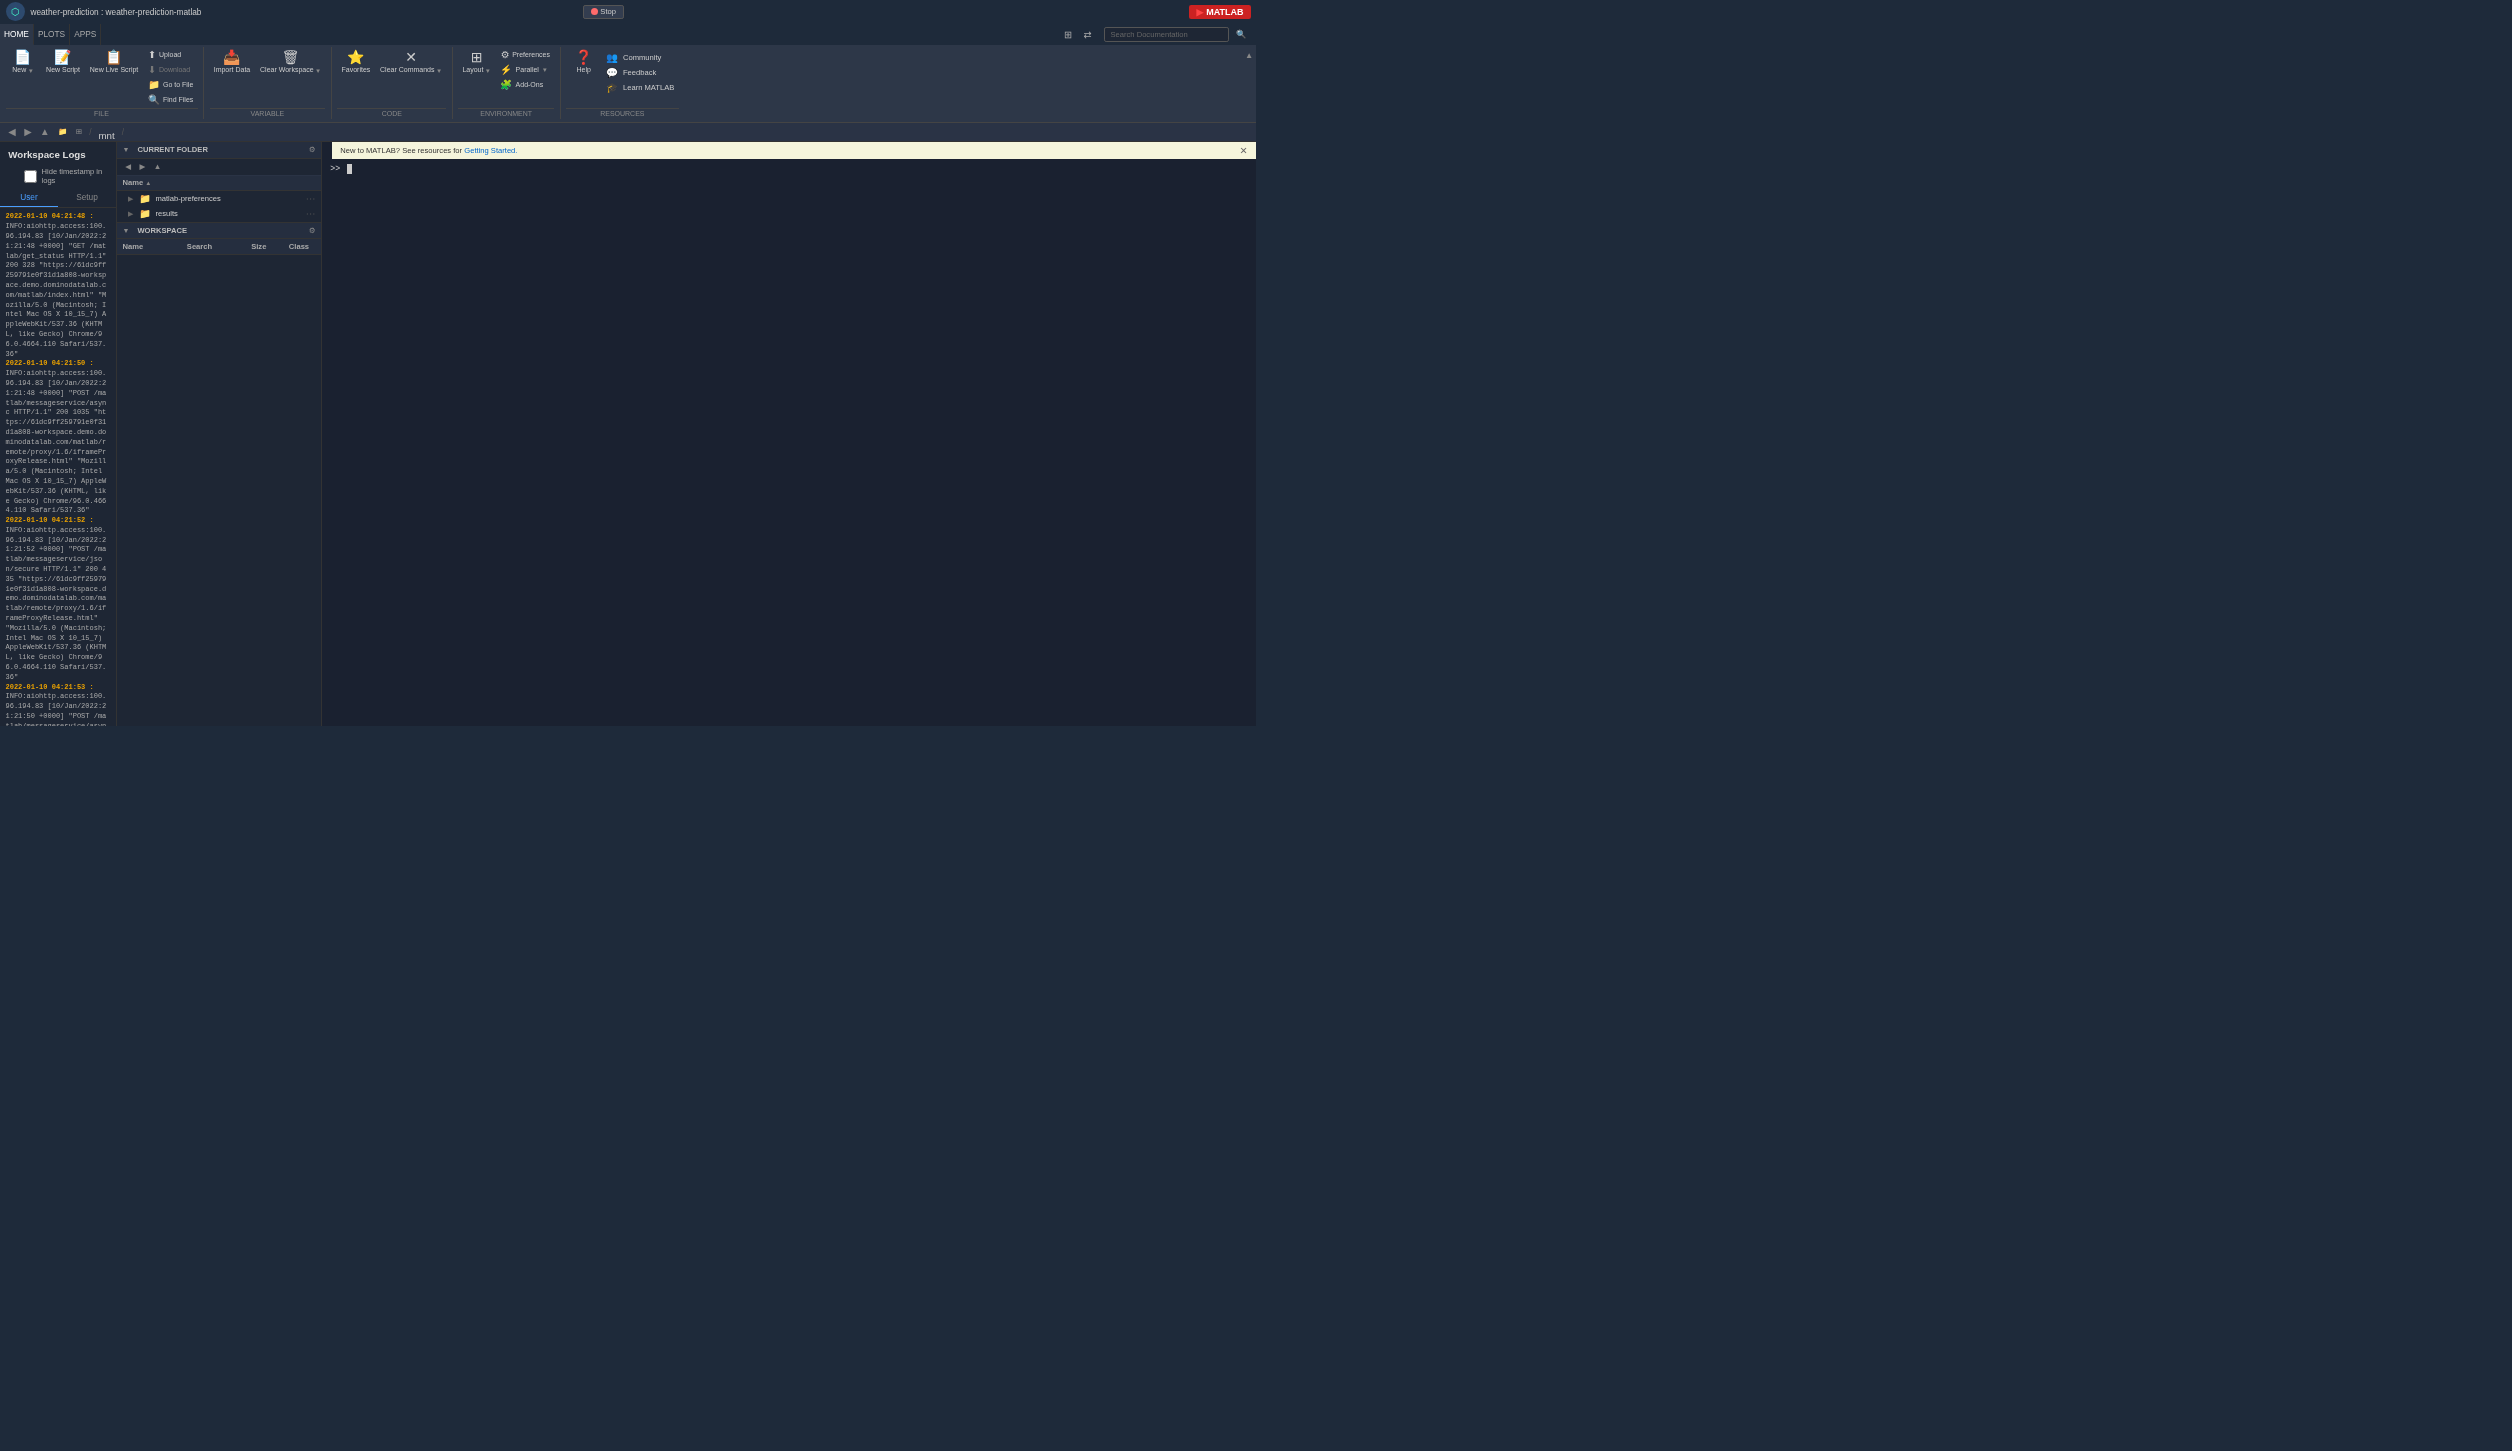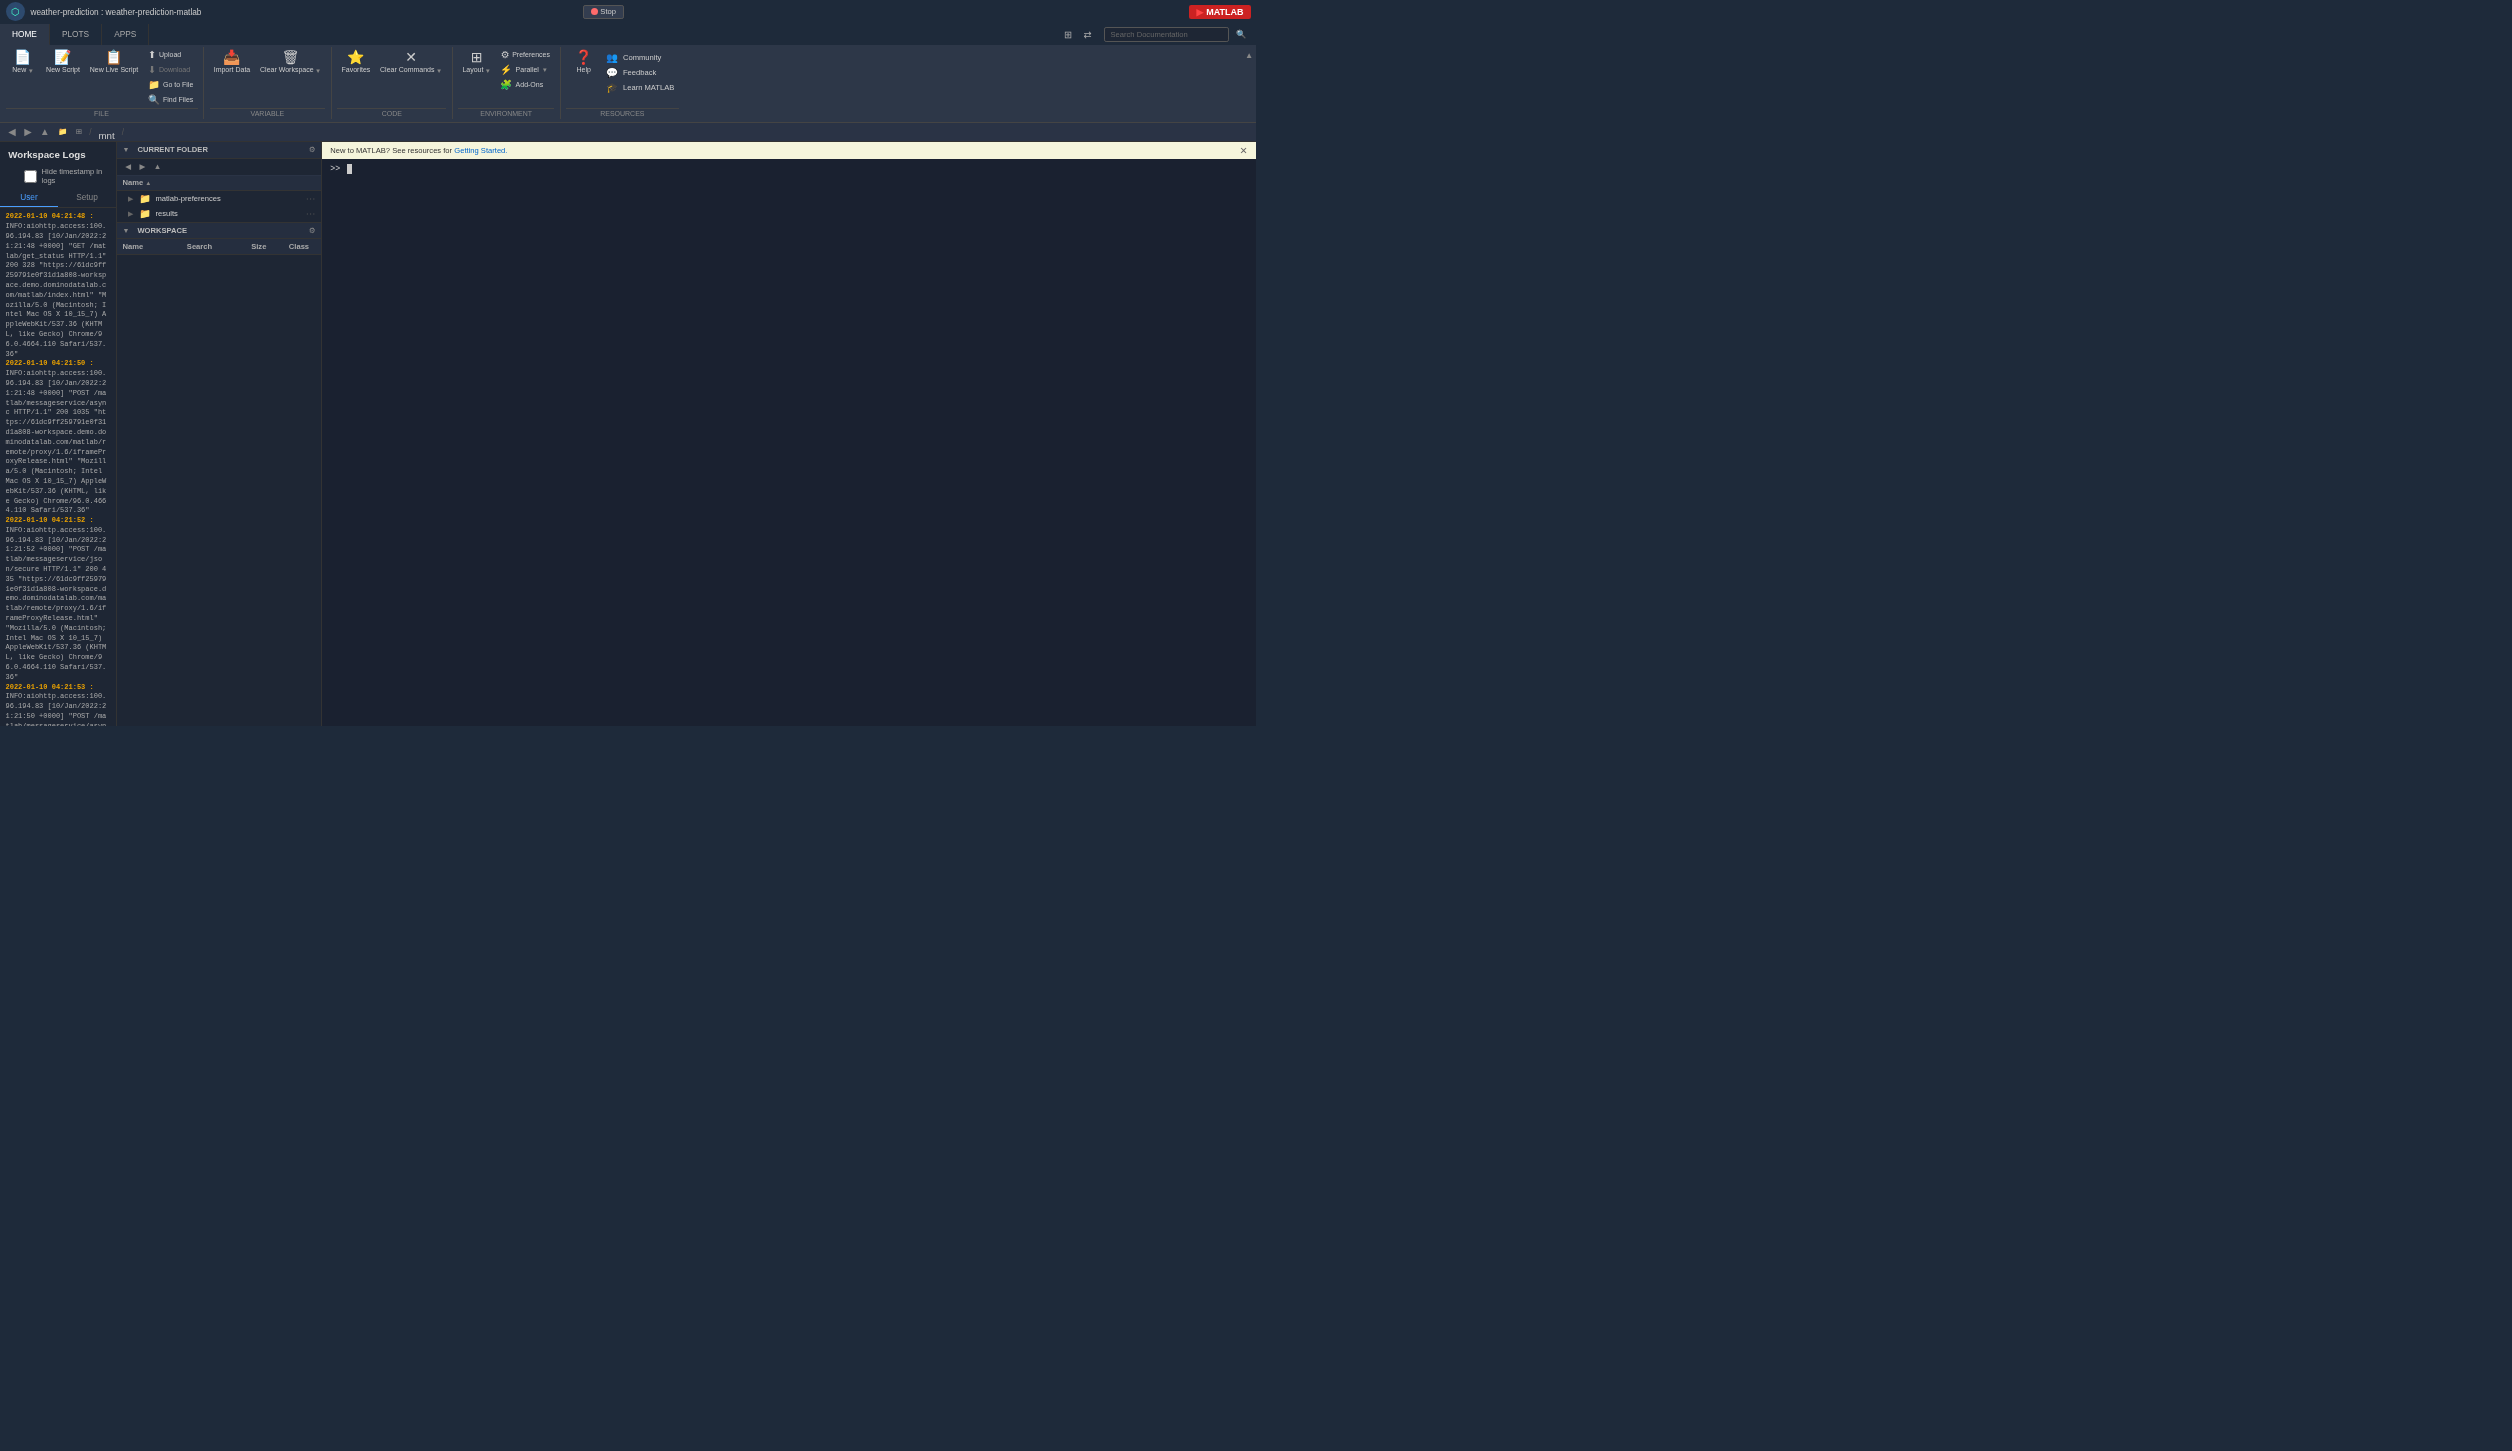--- a/index.html
+++ b/index.html
@@ -14,21 +14,21 @@
     #titlebar .stop-btn { background: #333d4f; border: 0.7px solid #555; color: #ccc; padding: 1.4px 7px; border-radius: 2.1px; font-size: 7.6px; cursor: pointer; display: flex; align-items: center; gap: 2px; }
     #titlebar .stop-btn .stop-icon { width: 7px; height: 7px; background: #ff6b6b; border-radius: 50%; }
     #titlebar .matlab-logo { background: #cc2222; color: white; padding: 2.1px 7px; font-size: 9px; font-weight: bold; border-radius: 2.1px; margin-left: 7px; }
 
     
     #ribbon {
       background: #2d3748; border-bottom: 0.7px solid #444;
     }
     #ribbon .tabs { display: flex; background: #1e2a3a; height: 21px; }
     #ribbon .tab {
-      padding: 0 12px; color: #aaa; font-size: 8.3px; cursor: pointer; display: flex; align-items: center; border-right: 0.7px solid #333;
+      padding: 0 4px; color: #aaa; font-size: 8.3px; cursor: pointer; display: flex; align-items: center; border-right: 0.7px solid #333;
     }
     #ribbon .tab.active { background: #2d3748; color: #fff; border-bottom: 1.4px solid #2d3748; }
     #ribbon .tab-tools { margin-left: auto; display: flex; align-items: center; gap: 2.8px; padding-right: 5.5px; }
     #ribbon .tab-tools .tool-btn { background: none; border: none; color: #aaa; cursor: pointer; font-size: 9.7px; padding: 1.4px 4.2px; }
 
     #ribbon .ribbon-content { display: flex; align-items: stretch; padding: 2.8px 0; min-height: 53px; }
     .ribbon-group {
       display: flex; flex-direction: column; align-items: stretch; border-right: 0.7px solid #444; padding: 0 5.5px;
     }
     .ribbon-group-buttons { display: flex; align-items: flex-start; gap: 1.4px; flex: 1; }
@@ -103,21 +103,21 @@
     #workspace-panel { }
     .workspace-cols { display: flex; background: #252e3f; border-bottom: 0.7px solid #333; }
     .ws-col { padding: 2.8px 5.5px; font-size: 7.6px; color: #aaa; font-weight: bold; }
     .ws-col-name { flex: 2; }
     .ws-col-val { flex: 2; }
     .ws-col-size { flex: 1; }
     .ws-col-class { flex: 1; }
 
     
     #command-window { flex: 1; background: #1a2130; display: flex; flex-direction: column; }
-    .cmd-notification { background: #f5f5dc; color: #333; padding: 2.8px 8.3px; font-size: 7.6px; display: flex; align-items: center; justify-content: space-between; }
+    .cmd-notification { background: #f5f5dc; color: #333; padding: 2.8px 8.3px; font-size: 7.6px; display: flex; align-items: center; justify-content: space-between; margin-left: 10px; }
     .cmd-notification a { color: #0066cc; text-decoration: none; }
     .cmd-notification .close-x { cursor: pointer; color: #666; font-size: 9.7px; }
     .cmd-body { flex: 1; padding: 5.5px 8.3px; font-family: 'Courier New', monospace; font-size: 8.3px; color: #ccc; }
     .cmd-prompt { color: #ccc; }
 
     
     .search-box { background: #1e2634; border: 0.7px solid #555; color: #ccc; padding: 2.1px 5.5px; font-size: 7.6px; border-radius: 2.1px; width: 125px; }
     .search-box::placeholder { color: #666; }
 
     

